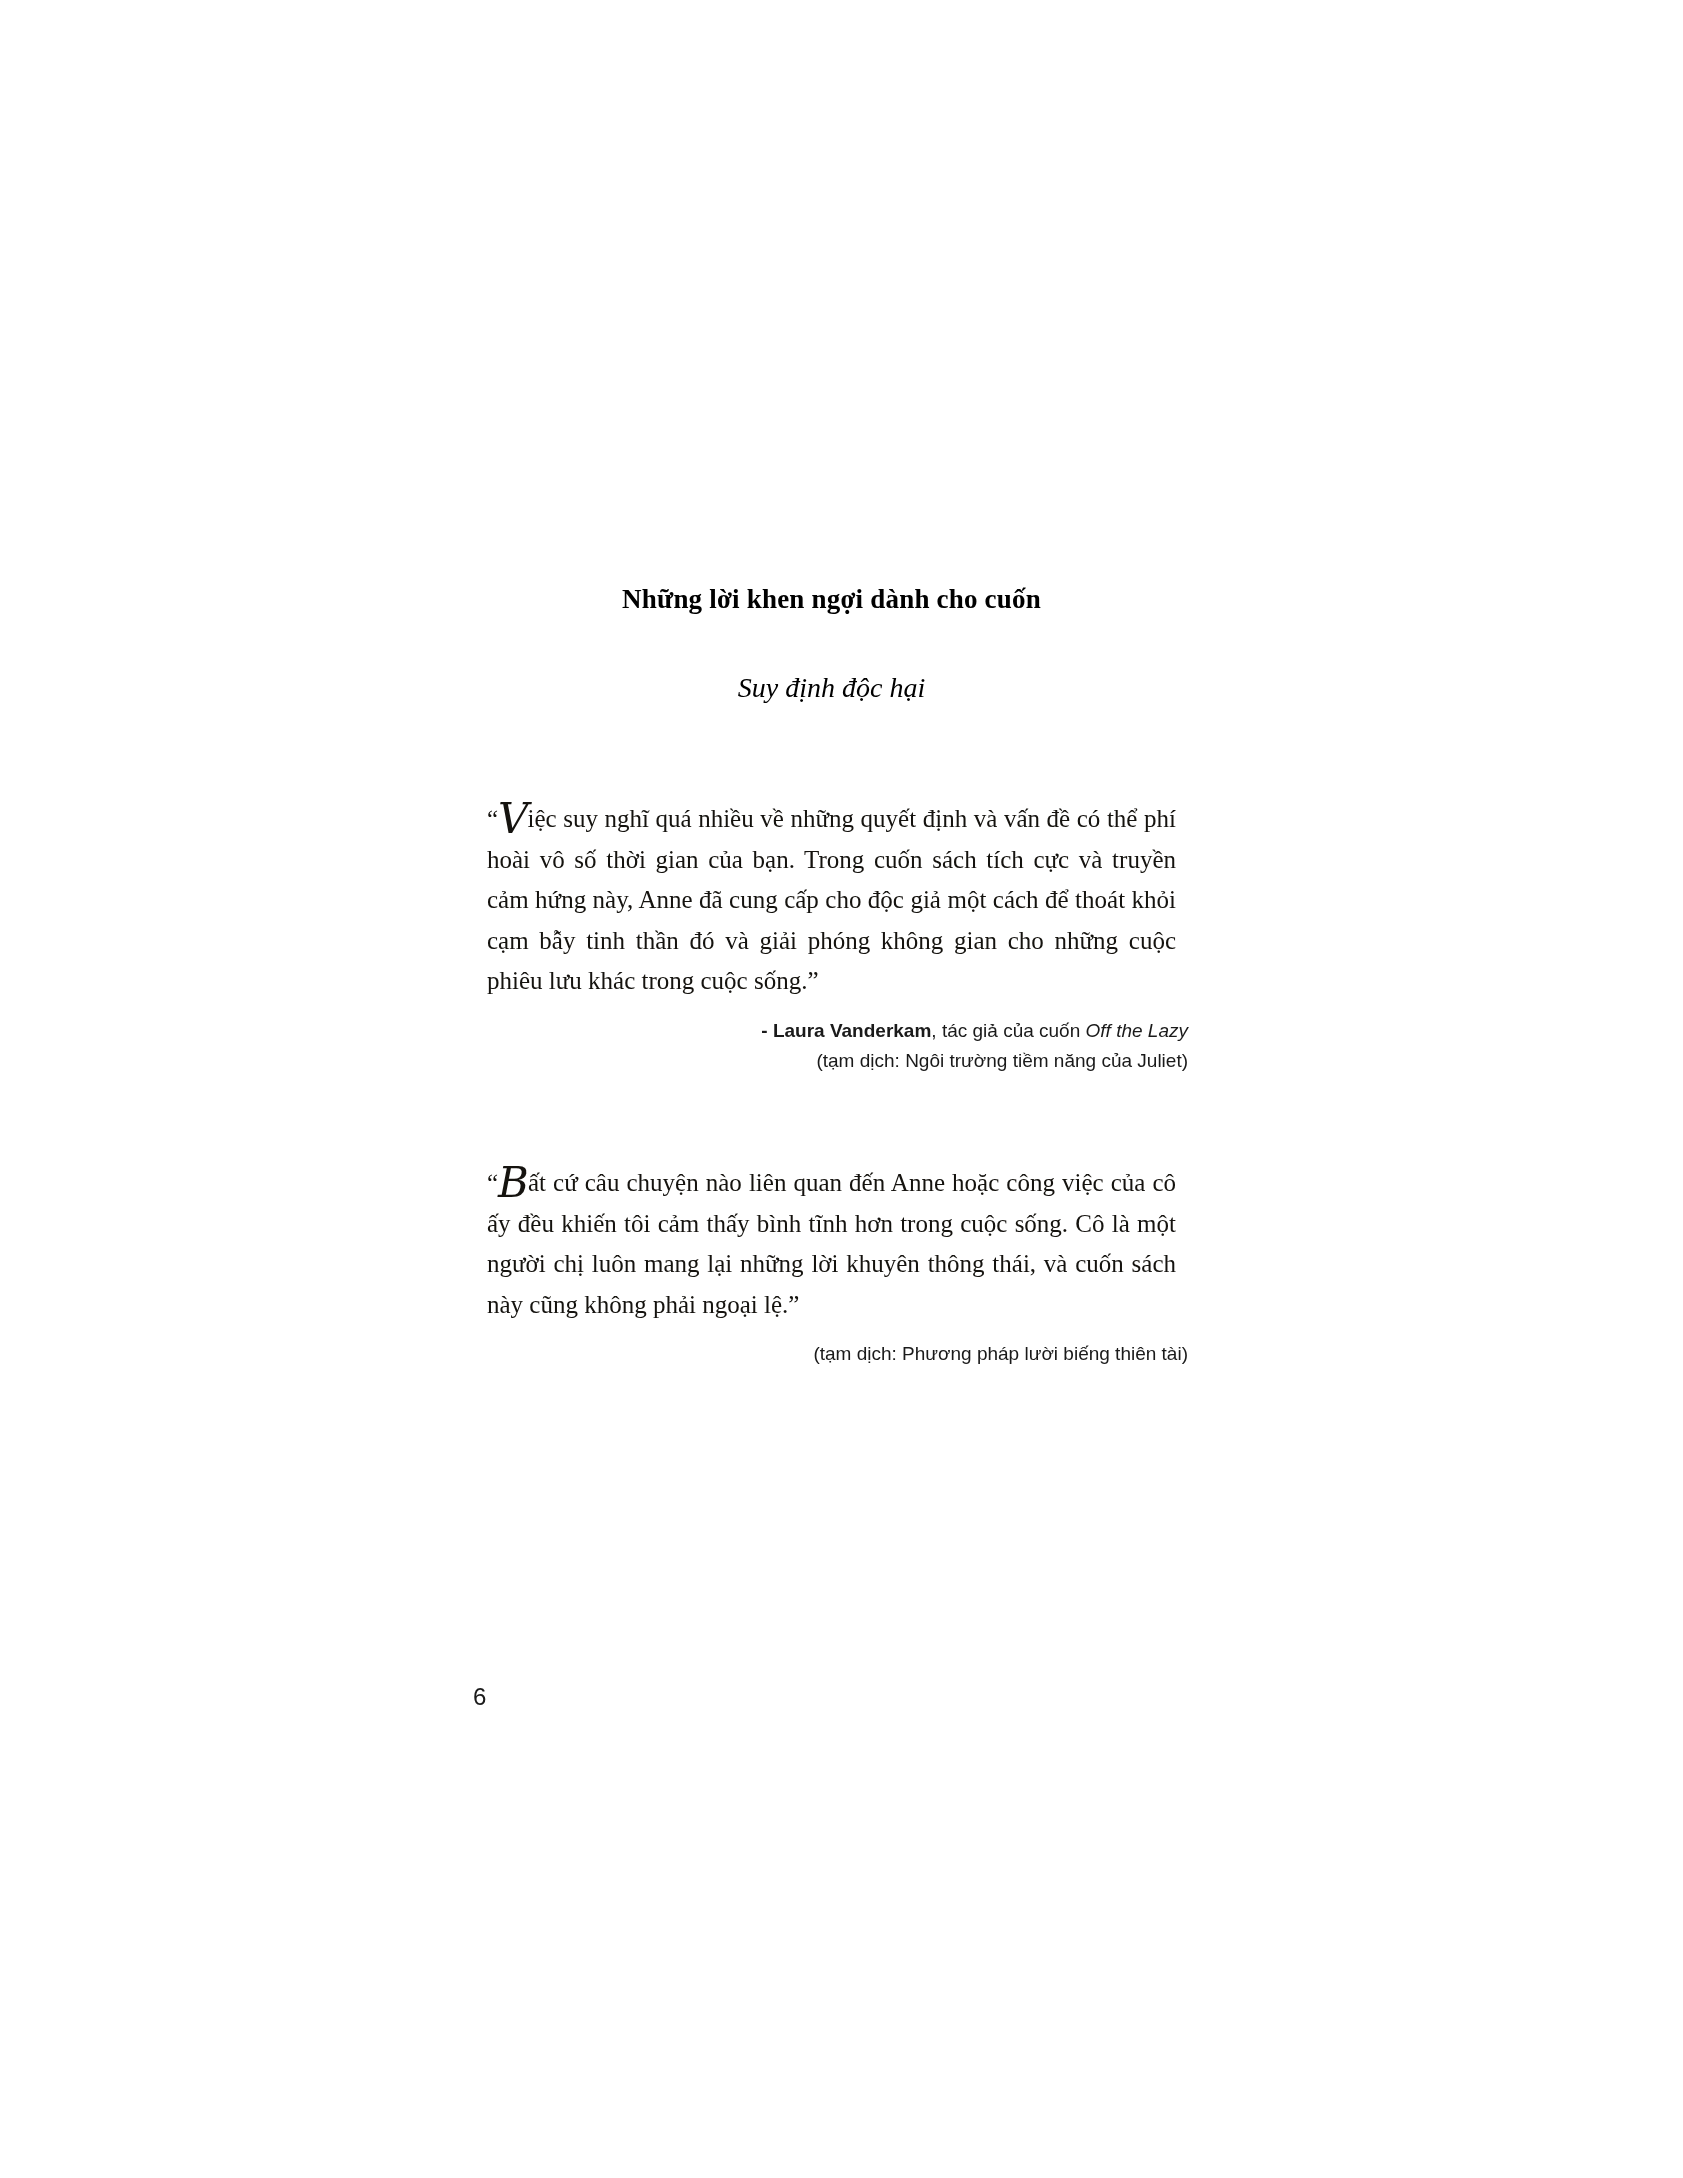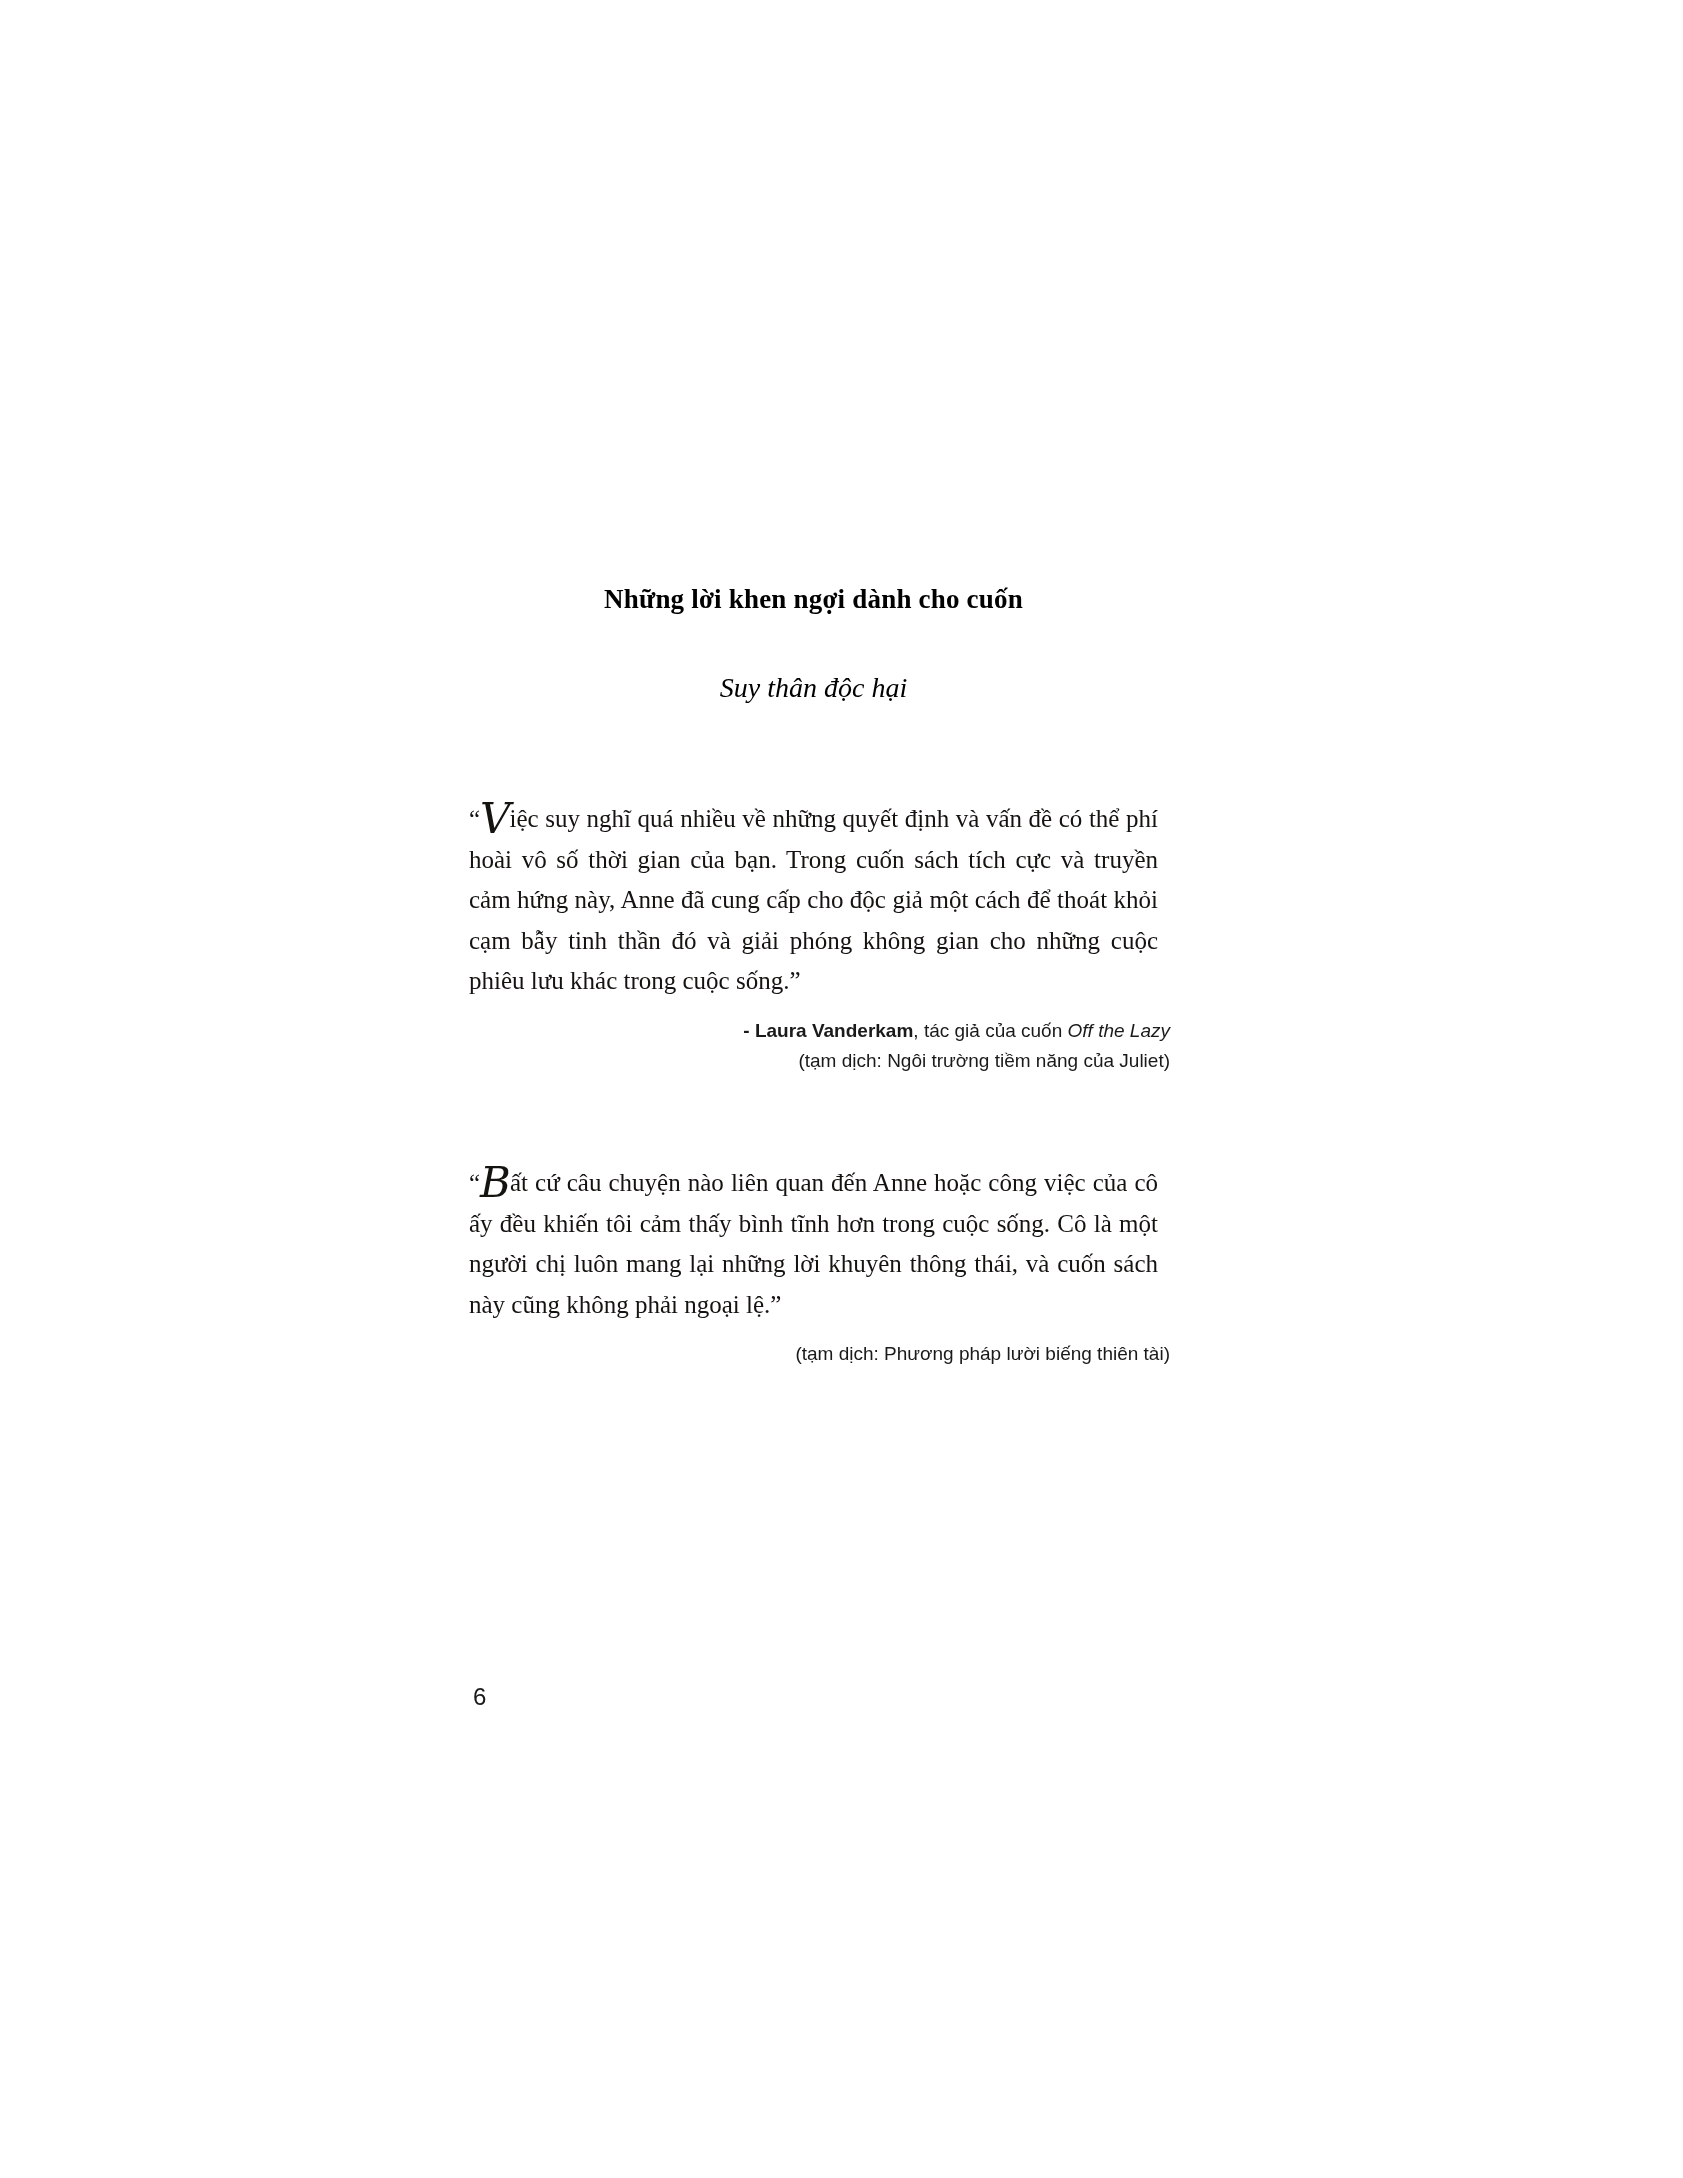--- a/index.html
+++ b/index.html
@@ -19,21 +19,21 @@
 
   .page {
     position: absolute;
     inset: 0;
     background: #ffffff;
   }
 
   
   .content {
     position: absolute;
-    left: 457px;
+    left: 475px;
     top: 584px;
     width: 713px;
   }
 
   .praise-title {
     font-family: "Liberation Serif", serif;
     font-weight: bold;
     font-size: 27px;
     text-align: center;
     letter-spacing: 0.2px;
@@ -107,21 +107,21 @@
 </style>
 </head>
 <body>
 
 <div class="page">
 
   <div class="content">
 
     <h1 class="praise-title">Những lời khen ngợi dành cho cuốn</h1>
 
-    <div class="book-title">Suy thân độc hại</div>
+    <div class="book-title">Suy định độc hại</div>
 
     <div class="quote-block">
       <p class="quote-text"><span>“</span><span class="dropcap">V</span><span>iệc suy nghĩ quá nhiều về những quyết định và vấn đề có thể phí hoài vô số thời gian của bạn. Trong cuốn sách tích cực và truyền cảm hứng này, Anne đã cung cấp cho độc giả một cách để thoát khỏi cạm bẫy tinh thần đó và giải phóng không gian cho những cuộc phiêu lưu khác trong cuộc sống.”</span></p>
       <div class="attribution">
         <span class="line"><span class="who">- Laura Vanderkam</span><span>, tác giả của cuốn </span><span class="work">Off the Lazy</span></span>
         <span class="line">(tạm dịch: Ngôi trường tiềm năng của Juliet)</span>
       </div>
     </div>
 
     <div class="spacer-lg"></div>

